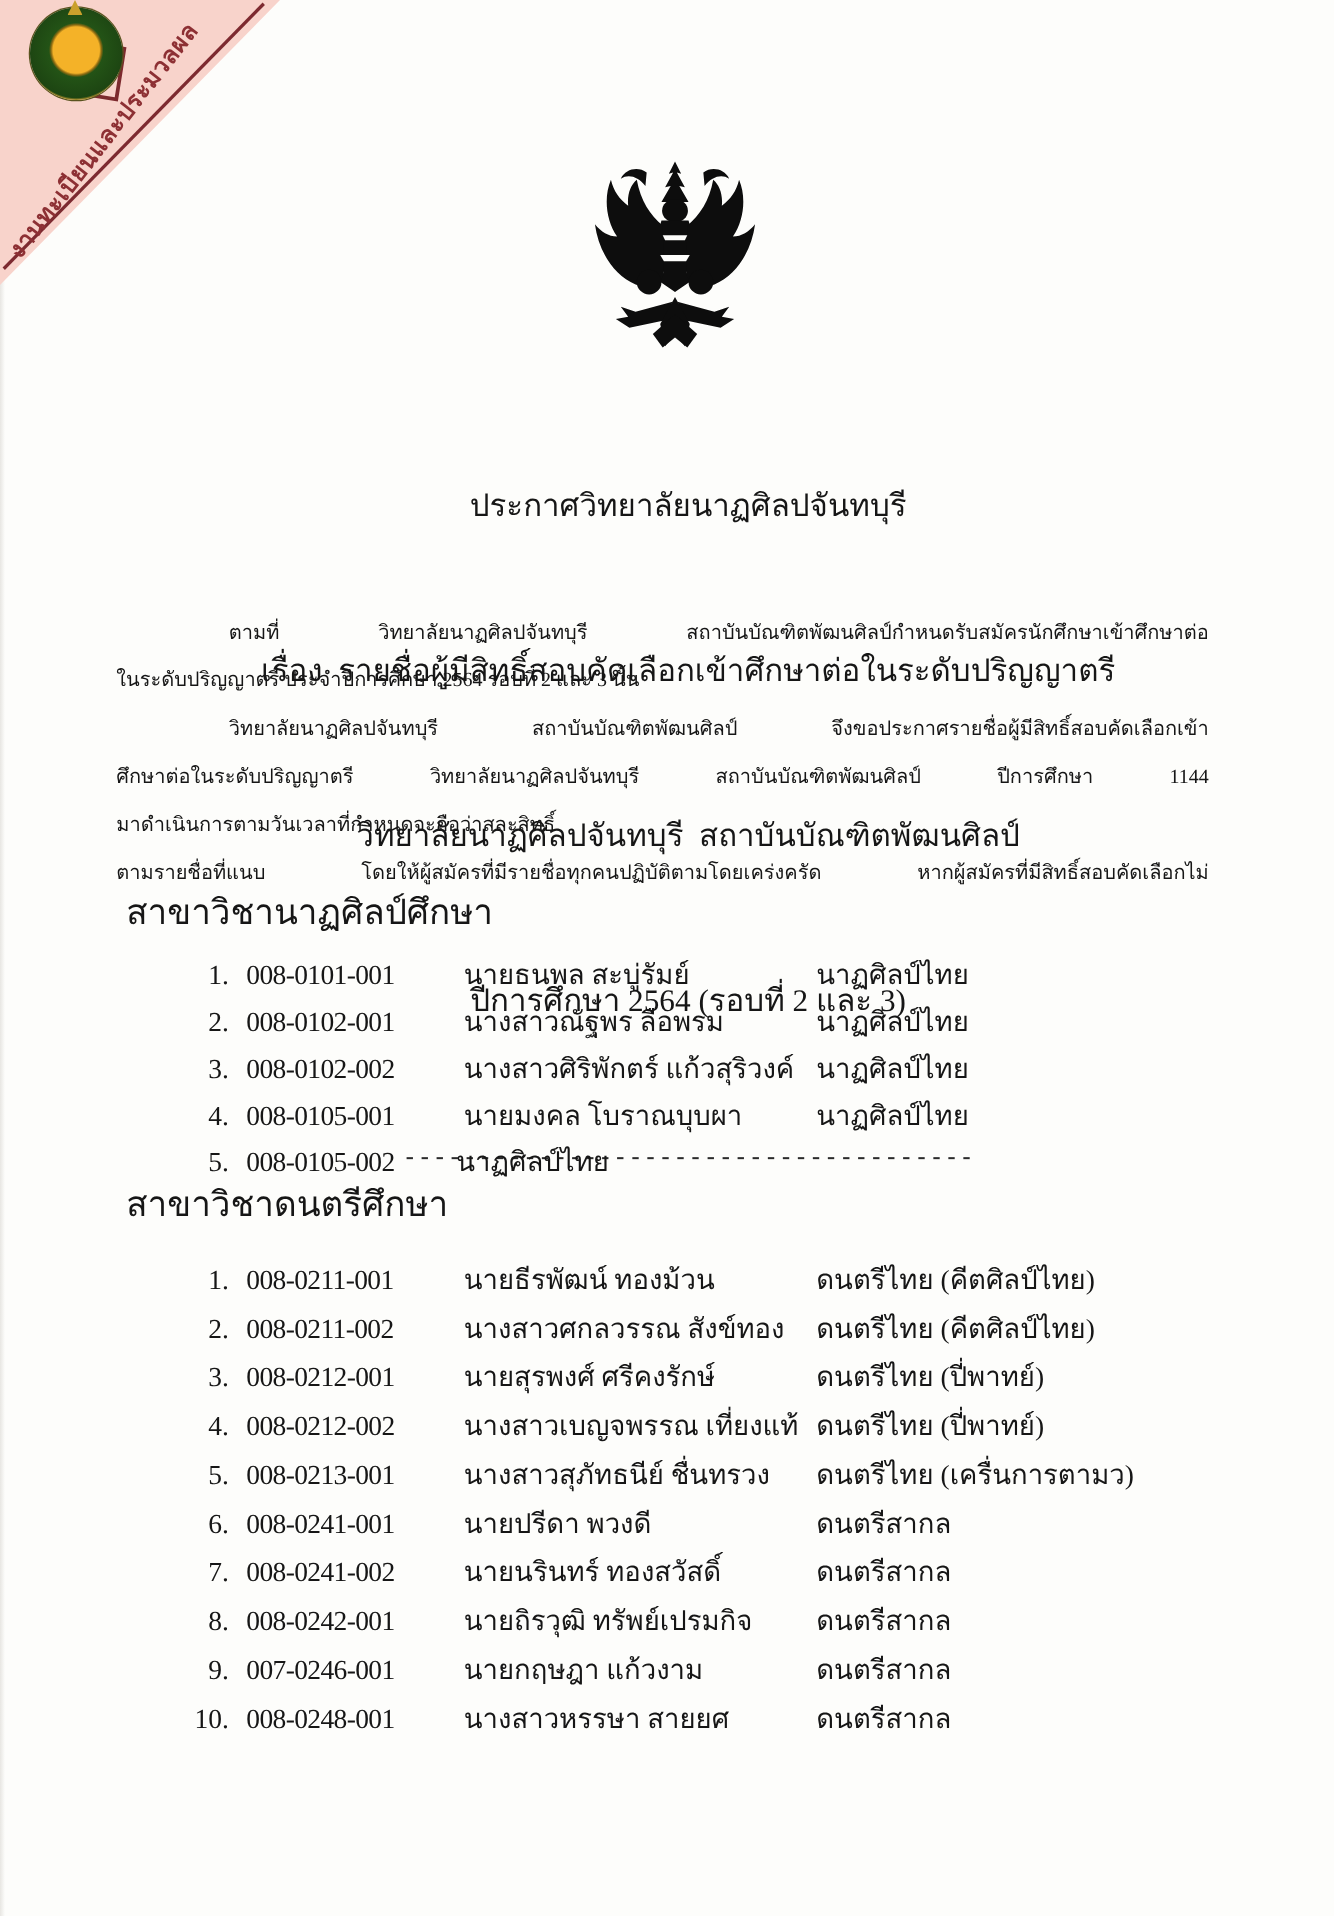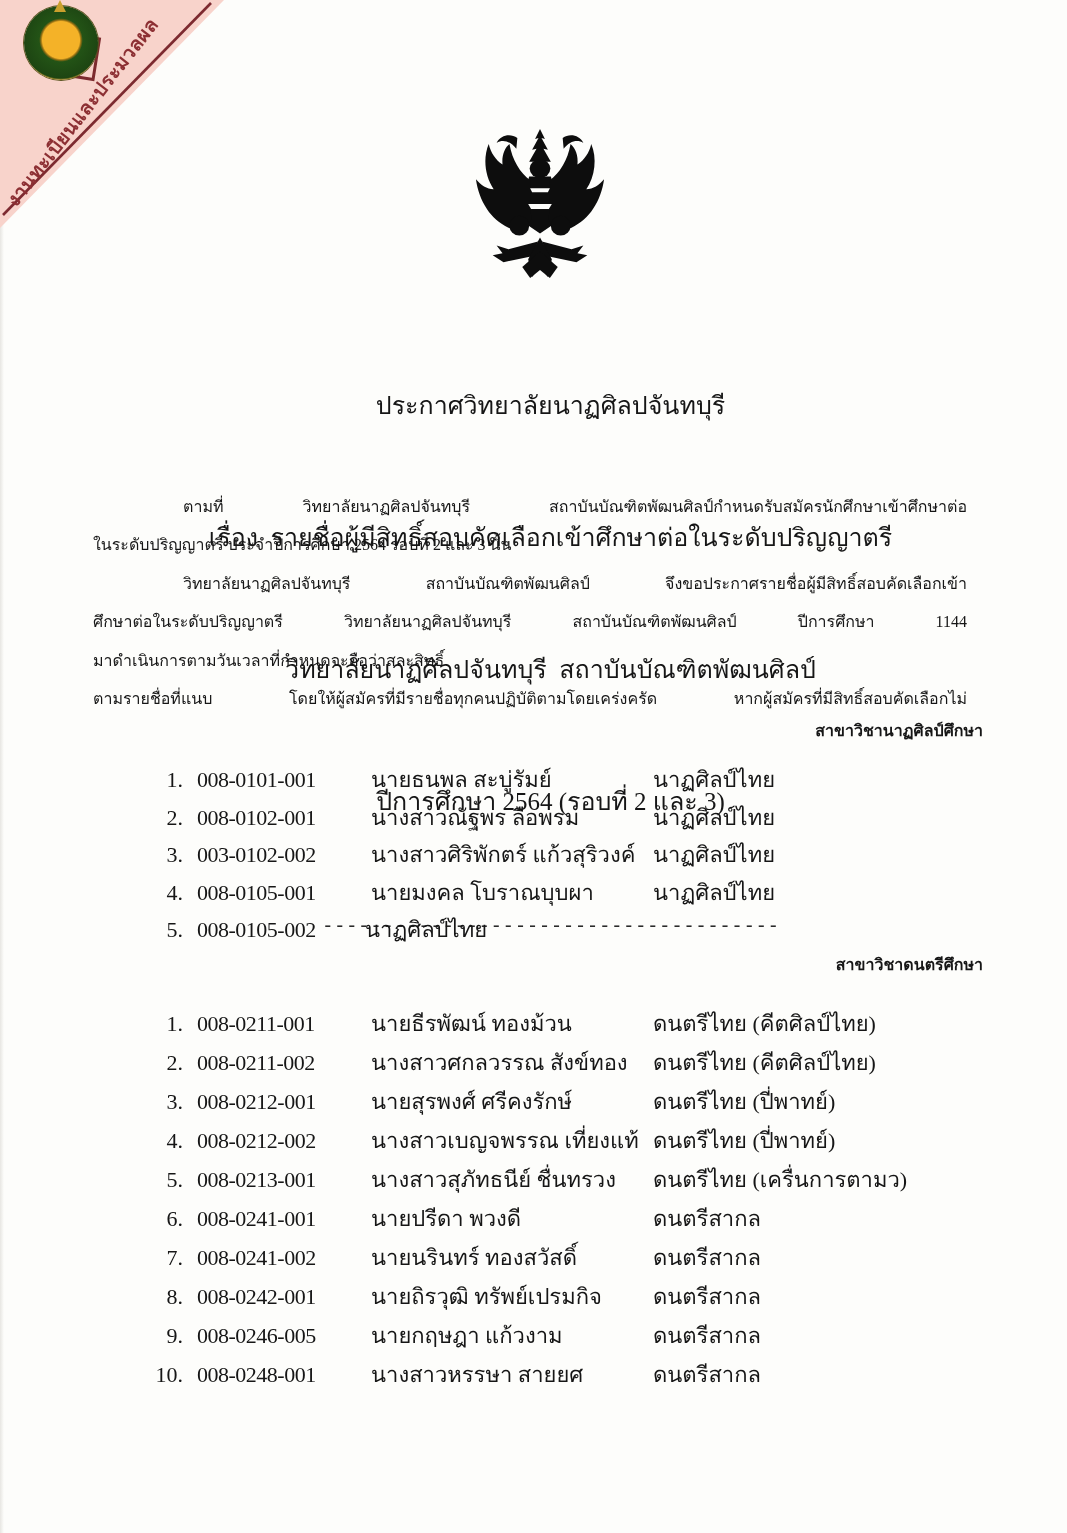--- a/index.html
+++ b/index.html
@@ -61,23 +61,22 @@
     position: absolute; left: 93px; top: 489px; width: 874px;
     font-size: 16px;
   }
   .b-line { height: 38.4px; line-height: 36px; white-space: nowrap; }
   .b-line.just { white-space: normal; text-align: justify; text-align-last: justify; }
   .b-line.indent { text-indent: 90px; }
 
   
   .roster { position: absolute; left: 93px; top: 716px; width: 890px; font-size: 22px; }
   .sec-heading {
-    font-size: 16px; font-weight: 700; height: 30px; line-height: 30px;
+    font-size: 28px; font-weight: 400; height: 30px; line-height: 30px;
     padding-left: 8px;
-    text-align: right;
   }
   .sec-heading.first { margin-bottom: 16px; }
   .sec-heading.second { margin-bottom: 26px; }
   .row {
     display: grid;
     grid-template-columns: 96px 176px 288px auto;
     align-items: baseline;
   }
   .rows-a .row { height: 37.6px; }
   .rows-b .row { height: 39px; }
@@ -159,21 +158,21 @@
         <span class="c-prog">นาฏศิลป์ไทย</span>
       </div>
       <div class="row">
         <span class="c-no">2.</span>
         <span class="c-id">008-0102-001</span>
         <span class="c-name">นางสาวณัฐพร ลือพรม</span>
         <span class="c-prog">นาฏศิลป์ไทย</span>
       </div>
       <div class="row">
         <span class="c-no">3.</span>
-        <span class="c-id">003-0102-002</span>
+        <span class="c-id">008-0102-002</span>
         <span class="c-name">นางสาวศิริพักตร์ แก้วสุริวงค์</span>
         <span class="c-prog">นาฏศิลป์ไทย</span>
       </div>
       <div class="row">
         <span class="c-no">4.</span>
         <span class="c-id">008-0105-001</span>
         <span class="c-name">นายมงคล โบราณบุบผา</span>
         <span class="c-prog">นาฏศิลป์ไทย</span>
       </div>
       <div class="row">
@@ -228,21 +227,21 @@
         <span class="c-prog">ดนตรีสากล</span>
       </div>
       <div class="row">
         <span class="c-no">8.</span>
         <span class="c-id">008-0242-001</span>
         <span class="c-name">นายถิรวุฒิ ทรัพย์เปรมกิจ</span>
         <span class="c-prog">ดนตรีสากล</span>
       </div>
       <div class="row">
         <span class="c-no">9.</span>
-        <span class="c-id">008-0246-005</span>
+        <span class="c-id">007-0246-001</span>
         <span class="c-name">นายกฤษฎา แก้วงาม</span>
         <span class="c-prog">ดนตรีสากล</span>
       </div>
       <div class="row">
         <span class="c-no">10.</span>
         <span class="c-id">008-0248-001</span>
         <span class="c-name">นางสาวหรรษา สายยศ</span>
         <span class="c-prog">ดนตรีสากล</span>
       </div>
     </div>

